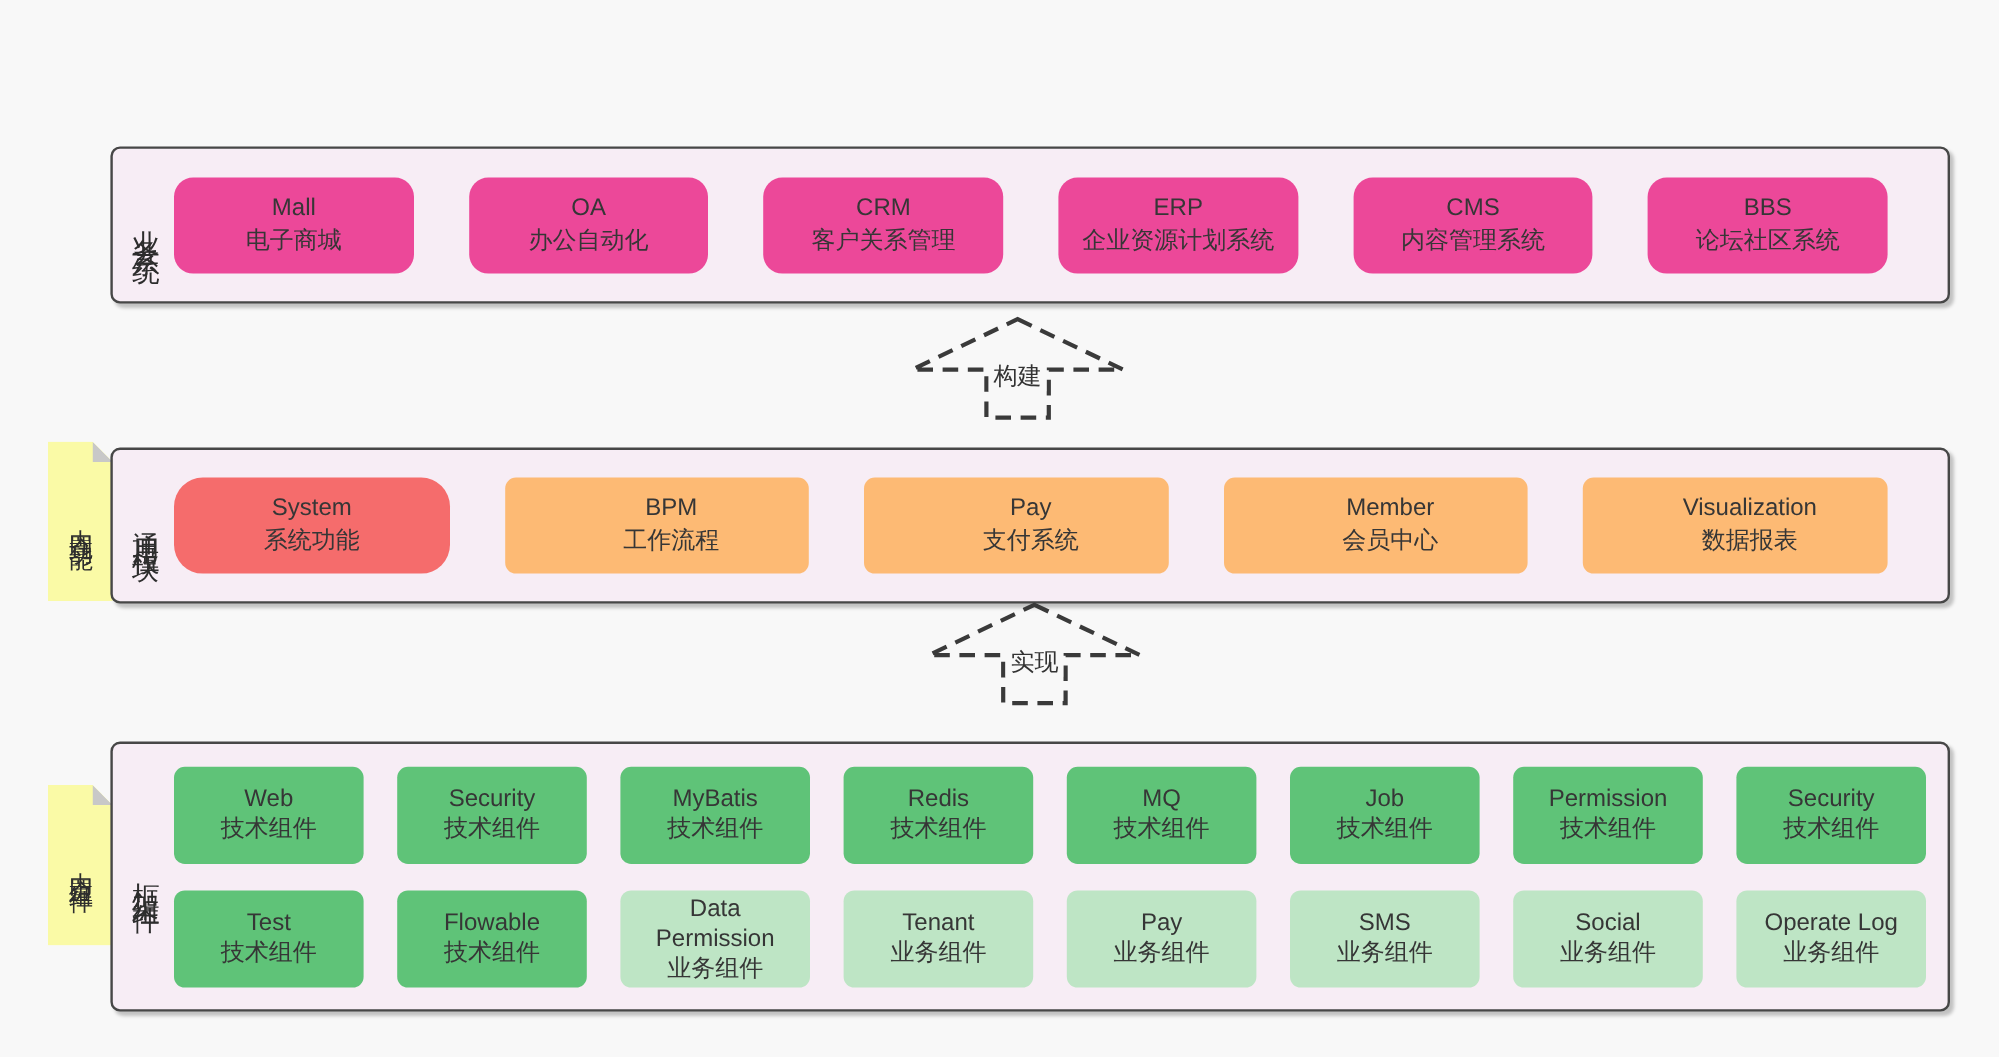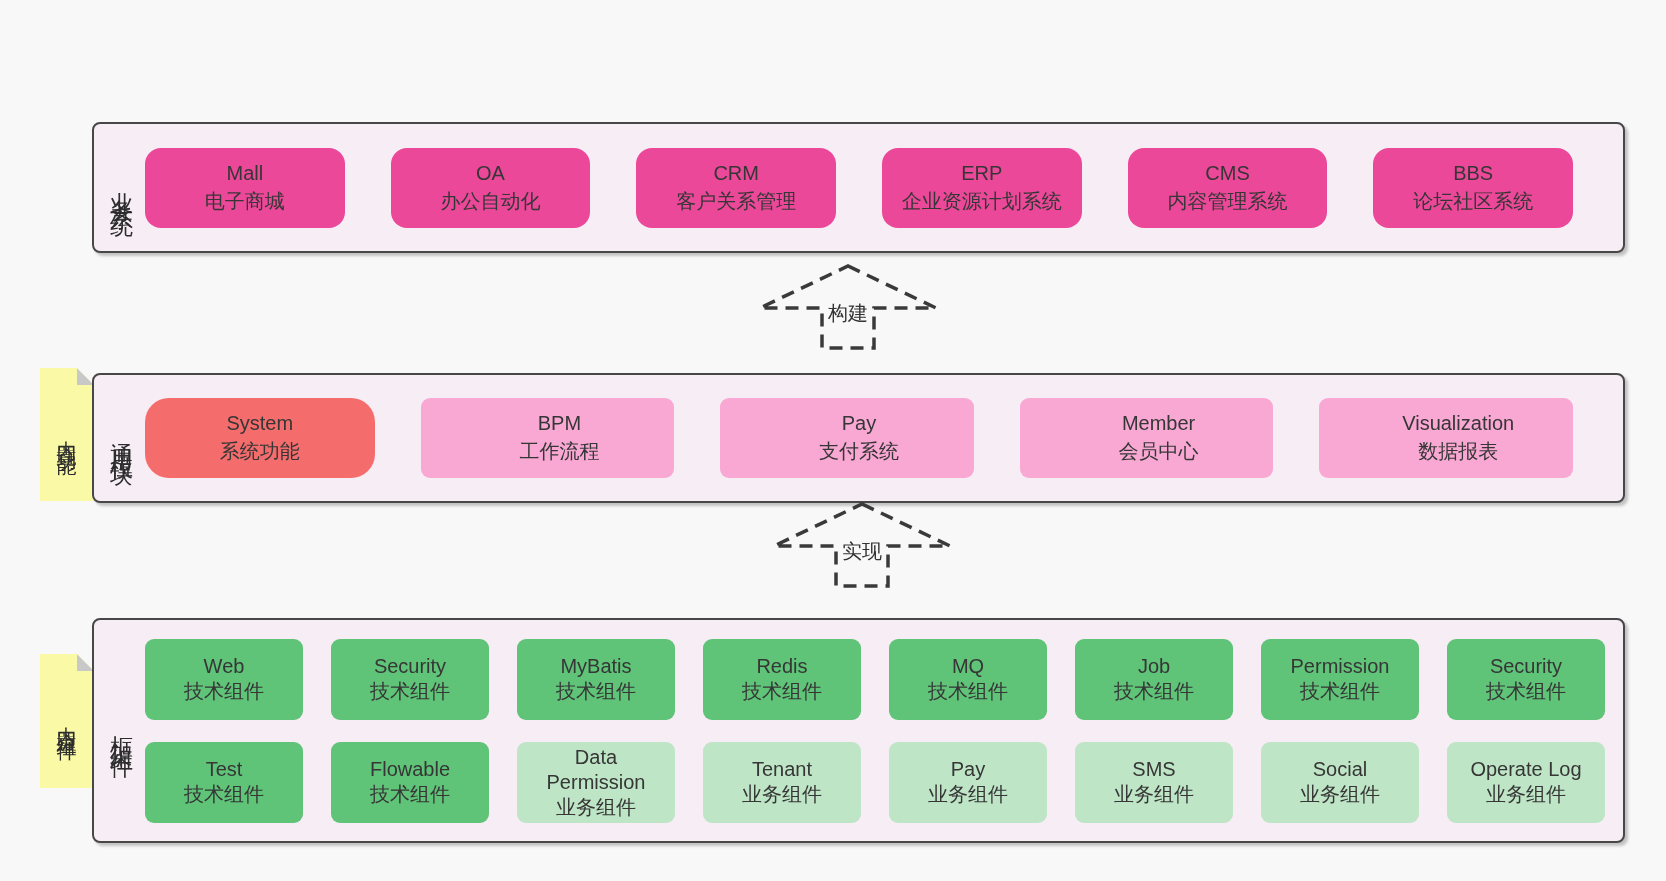--- a/index.html
+++ b/index.html
@@ -26,21 +26,21 @@
   .row.tight{gap:28px;}
   .box{
     flex:1;height:80px;border-radius:9px;
     display:flex;flex-direction:column;align-items:center;justify-content:center;
     text-align:center;font-size:20px;line-height:1.38;color:#363636;
   }
   .row.tight .box{height:81px;line-height:1.25;}
   .l1{white-space:pre-line;}
   .c-blue{background:#ec4899;border-radius:16px;}
   .c-red{background:#f56c6c;border-radius:24px;}
-  .c-pink{background:#f9a8d4;padding-left:24px;}
+  .c-pink{background:#fdba74;padding-left:24px;}
   .c-green{background:#5fc378;}
   .c-lgreen{background:#bee5c5;}
   
   .sticky{
     position:absolute;left:40px;width:54px;z-index:1;
     background:#fafaa6;
     clip-path:polygon(0 0,calc(100% - 17px) 0,100% 17px,100% 100%,0 100%);
     display:flex;align-items:center;justify-content:center;
   }
   .sticky .fold{

